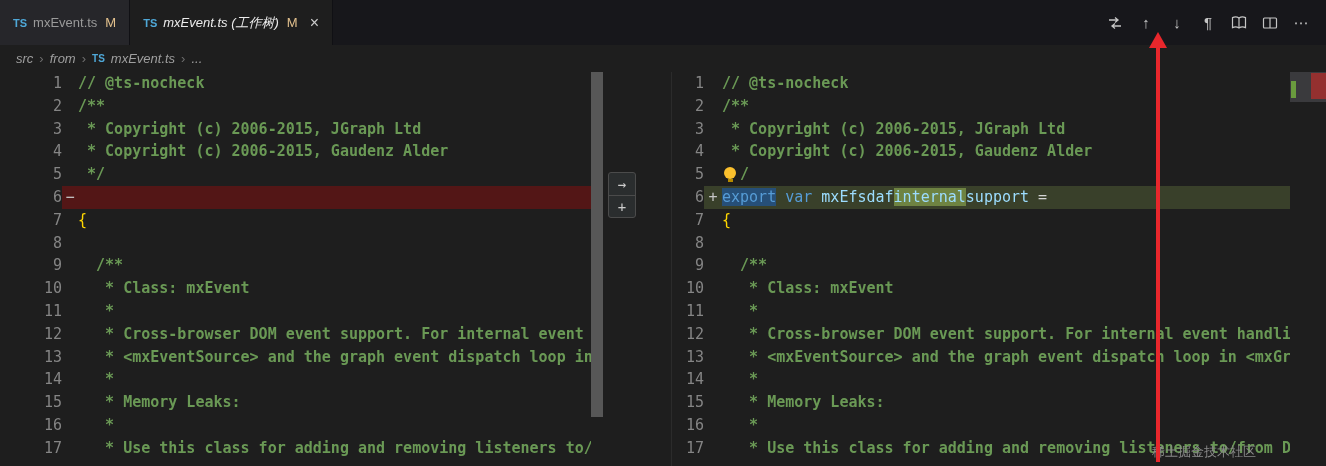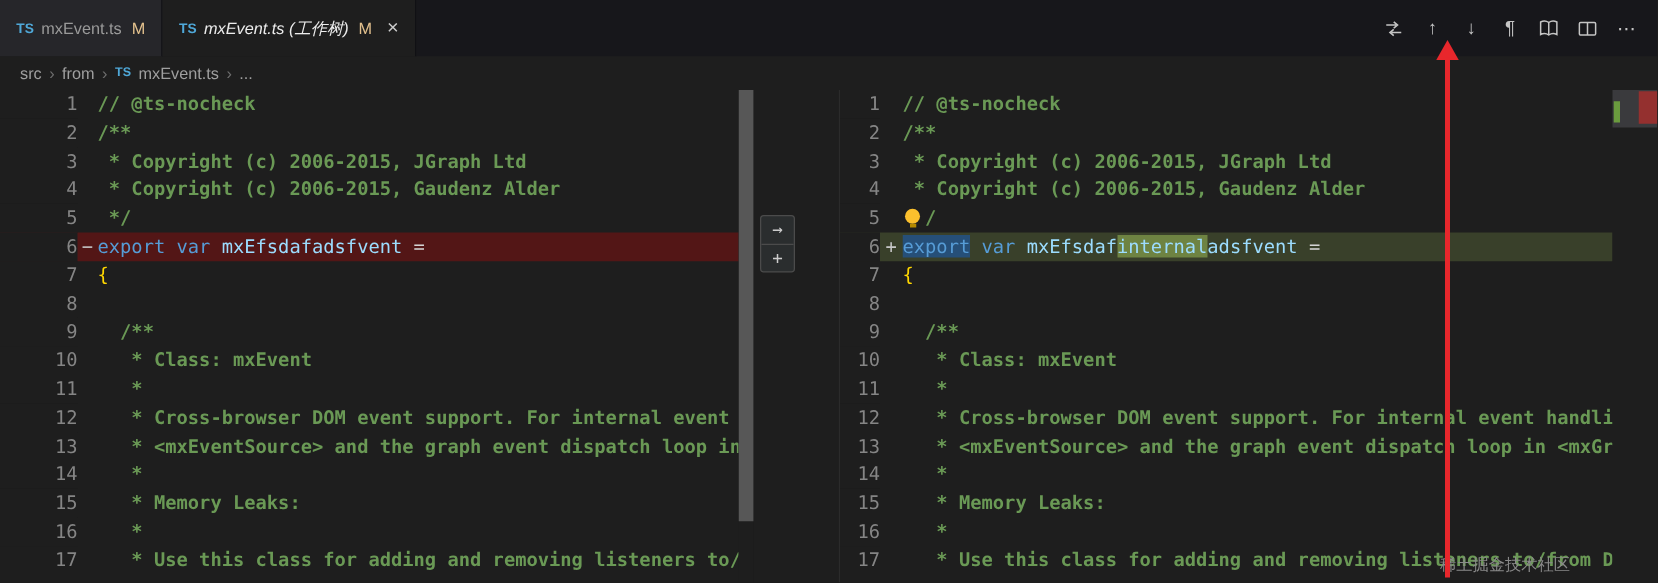--- a/index.html
+++ b/index.html
@@ -22,21 +22,21 @@
   .close { color:#cccccc; font-size:16px; margin-left:6px; line-height:1; }
 
   .tab-actions { margin-left:auto; display:flex; align-items:center; gap:9px; padding-right:14px; color:#c5c5c5; }
   .action { width:22px; height:22px; display:flex; align-items:center; justify-content:center; font-size:15px; border-radius:4px; cursor:pointer; }
   .action svg { display:block; }
 
   
   .breadcrumbs { height:27px; background:#1e1e1e; display:flex; align-items:center; padding-left:16px; font-size:13px; color:#9f9f9f; gap:6px; }
   .bc-sep { color:#6e6e6e; }
   .bc-ts { color:#4fa8d8; font-weight:bold; font-size:10px; }
-  .bc-item { cursor:pointer; }
+  .bc-item { cursor:pointer;font-style:italic; }
 
   
   .editor { position:absolute; left:0; top:72px; right:0; bottom:0; display:flex;
             font-family:"DejaVu Sans Mono", monospace; font-size:15px; background:#1e1e1e; }
   .pane { position:relative; overflow:hidden; }
   .pane.left  { width:603px; }
   .center-gutter { width:68px; position:relative; background:#1e1e1e; }
   .pane.right { flex:1; border-left:1px solid #2b2b2b; }
 
   .pane-content { position:absolute; left:0; top:0; bottom:0; overflow:hidden; }
@@ -146,21 +146,21 @@
 
 <div class="editor">
 
   <div class="pane left">
     <div class="pane-content left-content left" id="left-code">
         <div class="line"><span class="gutter">1</span><span class="sign"></span><span class="code"><span class="tok-c">// @ts-nocheck</span></span></div>
         <div class="line"><span class="gutter">2</span><span class="sign"></span><span class="code"><span class="tok-c">/**</span></span></div>
         <div class="line"><span class="gutter">3</span><span class="sign"></span><span class="code"><span class="tok-c"> * Copyright (c) 2006-2015, JGraph Ltd</span></span></div>
         <div class="line"><span class="gutter">4</span><span class="sign"></span><span class="code"><span class="tok-c"> * Copyright (c) 2006-2015, Gaudenz Alder</span></span></div>
         <div class="line"><span class="gutter">5</span><span class="sign"></span><span class="code"><span class="tok-c"> */</span></span></div>
-        <div class="line removed"><span class="gutter">6</span><span class="sign">−</span><span class="code"><span class="tok-k">export</span><span class="tok-p"> </span><span class="tok-k">var</span><span class="tok-p"> </span><span class="tok-v">mxEfsdafadsfvent</span><span class="tok-p"> =</span></span></div>
+        <div class="line removed"><span class="gutter">6</span><span class="sign">−</span></div>
         <div class="line"><span class="gutter">7</span><span class="sign"></span><span class="code"><span class="tok-b">{</span></span></div>
         <div class="line"><span class="gutter">8</span><span class="sign"></span><span class="code"></span></div>
         <div class="line"><span class="gutter">9</span><span class="sign"></span><span class="code"><span class="tok-c">  /**</span></span></div>
         <div class="line"><span class="gutter">10</span><span class="sign"></span><span class="code"><span class="tok-c">   * Class: mxEvent</span></span></div>
         <div class="line"><span class="gutter">11</span><span class="sign"></span><span class="code"><span class="tok-c">   *</span></span></div>
         <div class="line"><span class="gutter">12</span><span class="sign"></span><span class="code"><span class="tok-c">   * Cross-browser DOM event support. For internal event handling,</span></span></div>
         <div class="line"><span class="gutter">13</span><span class="sign"></span><span class="code"><span class="tok-c">   * &lt;mxEventSource&gt; and the graph event dispatch loop in &lt;mxGraph&gt;</span></span></div>
         <div class="line"><span class="gutter">14</span><span class="sign"></span><span class="code"><span class="tok-c">   *</span></span></div>
         <div class="line"><span class="gutter">15</span><span class="sign"></span><span class="code"><span class="tok-c">   * Memory Leaks:</span></span></div>
         <div class="line"><span class="gutter">16</span><span class="sign"></span><span class="code"><span class="tok-c">   *</span></span></div>
@@ -178,21 +178,21 @@
     </div>
   </div>
 
   <div class="pane right">
     <div class="pane-content right-content right" id="right-code">
         <div class="line"><span class="gutter">1</span><span class="sign"></span><span class="code"><span class="tok-c">// @ts-nocheck</span></span></div>
         <div class="line"><span class="gutter">2</span><span class="sign"></span><span class="code"><span class="tok-c">/**</span></span></div>
         <div class="line"><span class="gutter">3</span><span class="sign"></span><span class="code"><span class="tok-c"> * Copyright (c) 2006-2015, JGraph Ltd</span></span></div>
         <div class="line"><span class="gutter">4</span><span class="sign"></span><span class="code"><span class="tok-c"> * Copyright (c) 2006-2015, Gaudenz Alder</span></span></div>
         <div class="line"><span class="gutter">5</span><span class="sign"></span><span class="code"><span class="lightbulb"></span><span class="tok-c">/</span></span></div>
-        <div class="line added"><span class="gutter">6</span><span class="sign">+</span><span class="code"><span class="tok-k bg-sel">export</span><span class="tok-p"> </span><span class="tok-k">var</span><span class="tok-p"> </span><span class="tok-v">mxEfsdaf</span><span class="tok-v bg-ins">internal</span><span class="tok-v">adsfvent</span><span class="tok-p"> =</span></span></div>
+        <div class="line added"><span class="gutter">6</span><span class="sign">+</span><span class="code"><span class="tok-k bg-sel">export</span><span class="tok-p"> </span><span class="tok-k">var</span><span class="tok-p"> </span><span class="tok-v">mxEfsdaf</span><span class="tok-v bg-ins">internal</span><span class="tok-v">support</span><span class="tok-p"> =</span></span></div>
         <div class="line"><span class="gutter">7</span><span class="sign"></span><span class="code"><span class="tok-b">{</span></span></div>
         <div class="line"><span class="gutter">8</span><span class="sign"></span><span class="code"></span></div>
         <div class="line"><span class="gutter">9</span><span class="sign"></span><span class="code"><span class="tok-c">  /**</span></span></div>
         <div class="line"><span class="gutter">10</span><span class="sign"></span><span class="code"><span class="tok-c">   * Class: mxEvent</span></span></div>
         <div class="line"><span class="gutter">11</span><span class="sign"></span><span class="code"><span class="tok-c">   *</span></span></div>
         <div class="line"><span class="gutter">12</span><span class="sign"></span><span class="code"><span class="tok-c">   * Cross-browser DOM event support. For internal event handling,</span></span></div>
         <div class="line"><span class="gutter">13</span><span class="sign"></span><span class="code"><span class="tok-c">   * &lt;mxEventSource&gt; and the graph event dispatch loop in &lt;mxGraph&gt;</span></span></div>
         <div class="line"><span class="gutter">14</span><span class="sign"></span><span class="code"><span class="tok-c">   *</span></span></div>
         <div class="line"><span class="gutter">15</span><span class="sign"></span><span class="code"><span class="tok-c">   * Memory Leaks:</span></span></div>
         <div class="line"><span class="gutter">16</span><span class="sign"></span><span class="code"><span class="tok-c">   *</span></span></div>

